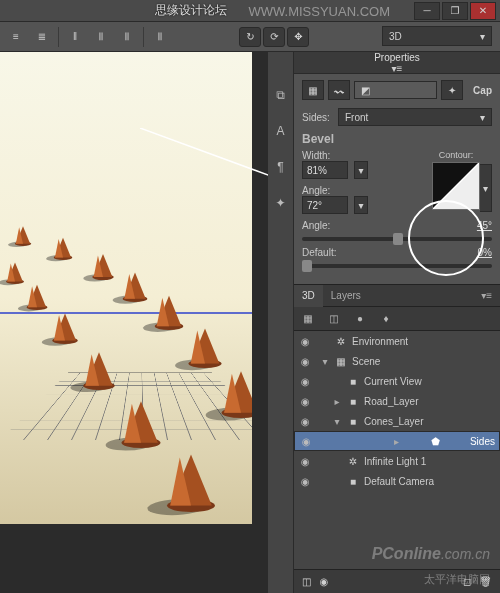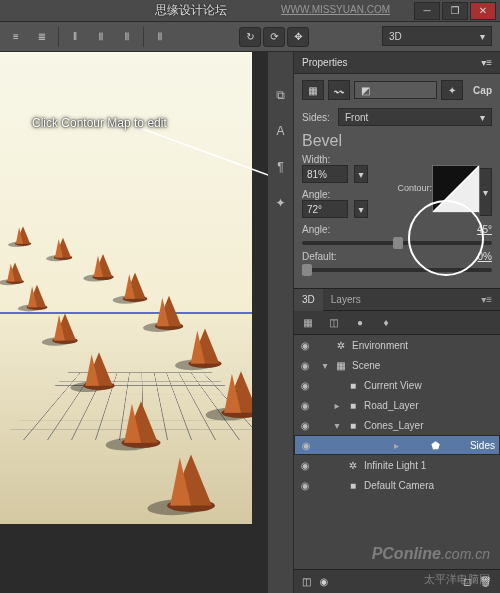--- a/index.html
+++ b/index.html
@@ -1,18 +1,18 @@
 <!DOCTYPE html>
 <html><head>
 <meta charset="utf-8">
 <style>
 * { margin: 0; padding: 0; box-sizing: border-box; font-family: "Segoe UI", Tahoma, sans-serif; }
 body { width: 500px; height: 593px; background: #535353; color: #d0d0d0; font-size: 10px; overflow: hidden; position: relative; }
 .watermark-top { position: absolute; top: 2px; left: 155px; z-index: 100; font-size: 12px; color: rgba(255,255,255,0.85); text-shadow: 0 0 2px #000; }
-.watermark-top2 { position: absolute; top: 4px; right: 110px; font-size: 10px; color: rgba(200,200,200,0.6); z-index: 100; text-decoration: underline; }
+.watermark-top2 { position: absolute; top: 4px; right: 110px; font-size: 13px; color: rgba(200,200,200,0.6); z-index: 100; }
 .titlebar { height: 22px; background: #4a4a4a; display: flex; align-items: center; justify-content: flex-end; padding: 0 4px; border-bottom: 1px solid #2a2a2a; }
 .titlebar .winbtn { width: 26px; height: 18px; margin-left: 2px; background: #3a3a3a; display: flex; align-items: center; justify-content: center; cursor: pointer; border: 1px solid #2a2a2a; }
 .titlebar .winbtn.close { background: #a93030; }
 .toolbar { height: 30px; background: #535353; border-bottom: 1px solid #2a2a2a; display: flex; align-items: center; padding: 0 6px; gap: 6px; }
 .tooldivider { width: 1px; height: 20px; background: #3a3a3a; }
 .tbtn { width: 20px; height: 20px; display: flex; align-items: center; justify-content: center; color: #ccc; }
 .mode-label { margin-left: 10px; font-size: 10px; color: #c0c0c0; margin-top: 44px; }
 .mode-btns { display: flex; gap: 2px; margin-left: 4px; }
 .mode-btns .circ { width: 22px; height: 20px; border-radius: 3px; background: #3a3a3a; display: flex; align-items: center; justify-content: center; border: 1px solid #2a2a2a; }
 .workspace-dd { position: absolute; right: 8px; top: 26px; width: 110px; height: 20px; background: #3a3a3a; border: 1px solid #2a2a2a; display: flex; align-items: center; padding: 0 6px; justify-content: space-between; font-size: 10px; }
@@ -24,36 +24,36 @@
 .cone { position: absolute; width: 26px; height: 36px; }
 .cone .body { position: absolute; bottom: 4px; left: 0; width: 0; height: 0; border-left: 13px solid transparent; border-right: 13px solid transparent; border-bottom: 32px solid #a55020; }
 .cone .hl { position: absolute; bottom: 4px; left: 0; width: 0; height: 0; border-left: 6px solid transparent; border-right: 7px solid transparent; border-bottom: 30px solid #c86a30; }
 .cone .base { position: absolute; bottom: 0; left: -2px; width: 30px; height: 8px; background: #7a3818; border-radius: 50%; }
 .cone .shadow { position: absolute; bottom: -2px; left: -14px; width: 36px; height: 10px; background: rgba(0,0,0,0.35); border-radius: 50%; transform: skewX(-30deg); z-index: -1; }
 .tooltip { position: absolute; left: 32px; top: 64px; font-size: 12px; color: #fff; text-shadow: 0 0 4px #000, 0 0 2px #000; z-index: 50; }
 .arrow-line { position: absolute; left: 140px; top: 76px; width: 240px; height: 90px; z-index: 49; pointer-events: none; }
 .railcol { width: 26px; background: #454545; border-right: 1px solid #2a2a2a; display: flex; flex-direction: column; align-items: center; padding-top: 34px; gap: 18px; }
 .railcol .ri { width: 18px; height: 18px; display: flex; align-items: center; justify-content: center; color: #bbb; font-size: 12px; }
 .panelbody { flex: 1; display: flex; flex-direction: column; }
-.panel-tab { height: 22px; background: #3a3a3a; border-bottom: 1px solid #2a2a2a; display: flex; align-items: center; padding: 0 8px; justify-content: space-between; }
+.panel-tab { height: 22px; background: #3a3a3a; border-bottom: 1px solid #2a2a2a; display: flex; align-items: center; padding: 0 8px; justify-content: space-between; flex-direction: column; }
 .panel-tab .pt { font-size: 10px; color: #ddd; }
 .props { padding: 6px 8px 10px 8px; border-bottom: 1px solid #222; }
 .iconrow { display: flex; align-items: center; gap: 4px; margin-bottom: 8px; }
 .iconbtn { width: 22px; height: 20px; background: #3a3a3a; border: 1px solid #2a2a2a; display: flex; align-items: center; justify-content: center; }
 .iconbtn.sel { background: #5a5a5a; }
 .proptitle { font-size: 10px; font-weight: bold; margin-left: 6px; }
 .row { display: flex; align-items: center; margin-bottom: 6px; gap: 6px; }
 .lbl { font-size: 10px; color: #c8c8c8; min-width: 30px; }
 .sel { flex: 1; height: 18px; background: #3a3a3a; border: 1px solid #2a2a2a; display: flex; align-items: center; padding: 0 6px; justify-content: space-between; font-size: 10px; }
 .numbox { width: 46px; height: 18px; background: #3a3a3a; border: 1px solid #2a2a2a; display: flex; align-items: center; padding: 0 4px; font-size: 10px; color: #ddd; }
 .ddbtn { width: 14px; height: 18px; background: #3a3a3a; border: 1px solid #2a2a2a; display: flex; align-items: center; justify-content: center; }
-.sect { font-size: 16px; font-weight: normal; color: #bbb; margin: 6px 0 4px 0; }
+.sect { font-size: 12px; font-weight: bold; color: #bbb; margin: 6px 0 4px 0; }
 .bevel-area { display: flex; gap: 8px; }
 .bevel-left { flex: 1; }
-.contour-wrap { display: flex; align-items: center; text-align: right; }
+.contour-wrap { display: flex; flex-direction: column; align-items: center; text-align: right; }
 .contour-label { font-size: 9px; color: #c8c8c8; margin-bottom: 2px; }
 .contour-box { width: 48px; height: 48px; background: #111; border: 1px solid #6a6a6a; position: relative; }
 .contour-box svg { position: absolute; inset: 0; }
 .contour-dd { width: 12px; height: 48px; background: #3a3a3a; border: 1px solid #2a2a2a; border-left: none; display: flex; align-items: center; justify-content: center; }
 .contour-highlight { position: absolute; right: 16px; top: 148px; width: 76px; height: 76px; border: 2px solid #fff; border-radius: 50%; pointer-events: none; z-index: 60; }
 .slider { flex: 1; height: 4px; background: #2e2e2e; border-radius: 2px; position: relative; }
 .slider .thumb { position: absolute; top: -4px; width: 10px; height: 12px; background: #888; border-radius: 2px; }
 .valr { width: 34px; text-align: right; font-size: 10px; color: #ddd; text-decoration: underline; }
 .panel-3d { flex: 1; display: flex; flex-direction: column; }
 .tabs3d { height: 22px; background: #3a3a3a; display: flex; align-items: center; border-bottom: 1px solid #222; }
@@ -184,21 +184,20 @@
             <div class="hl"></div>
           </div>
           <div class="cone" style="left: 178px; top: 424px; transform: scale(1.6); transform-origin: center bottom;">
             <div class="shadow"></div>
             <div class="base"></div>
             <div class="body"></div>
             <div class="hl"></div>
           </div>
         </div>
     </div>
-    <div class="tooltip">Click Contour Map to edit</div>
     <svg class="arrow-line" viewBox="0 0 240 90">
       <line x1="0" y1="0" x2="234" y2="86" stroke="#fff" stroke-width="1.5"></line>
       <polygon points="234,86 224,78 228,88" fill="#fff"></polygon>
     </svg>
   </div>
 
   <div class="railcol">
     <div class="ri">⧉</div>
     <div class="ri">A</div>
     <div class="ri">¶</div>

